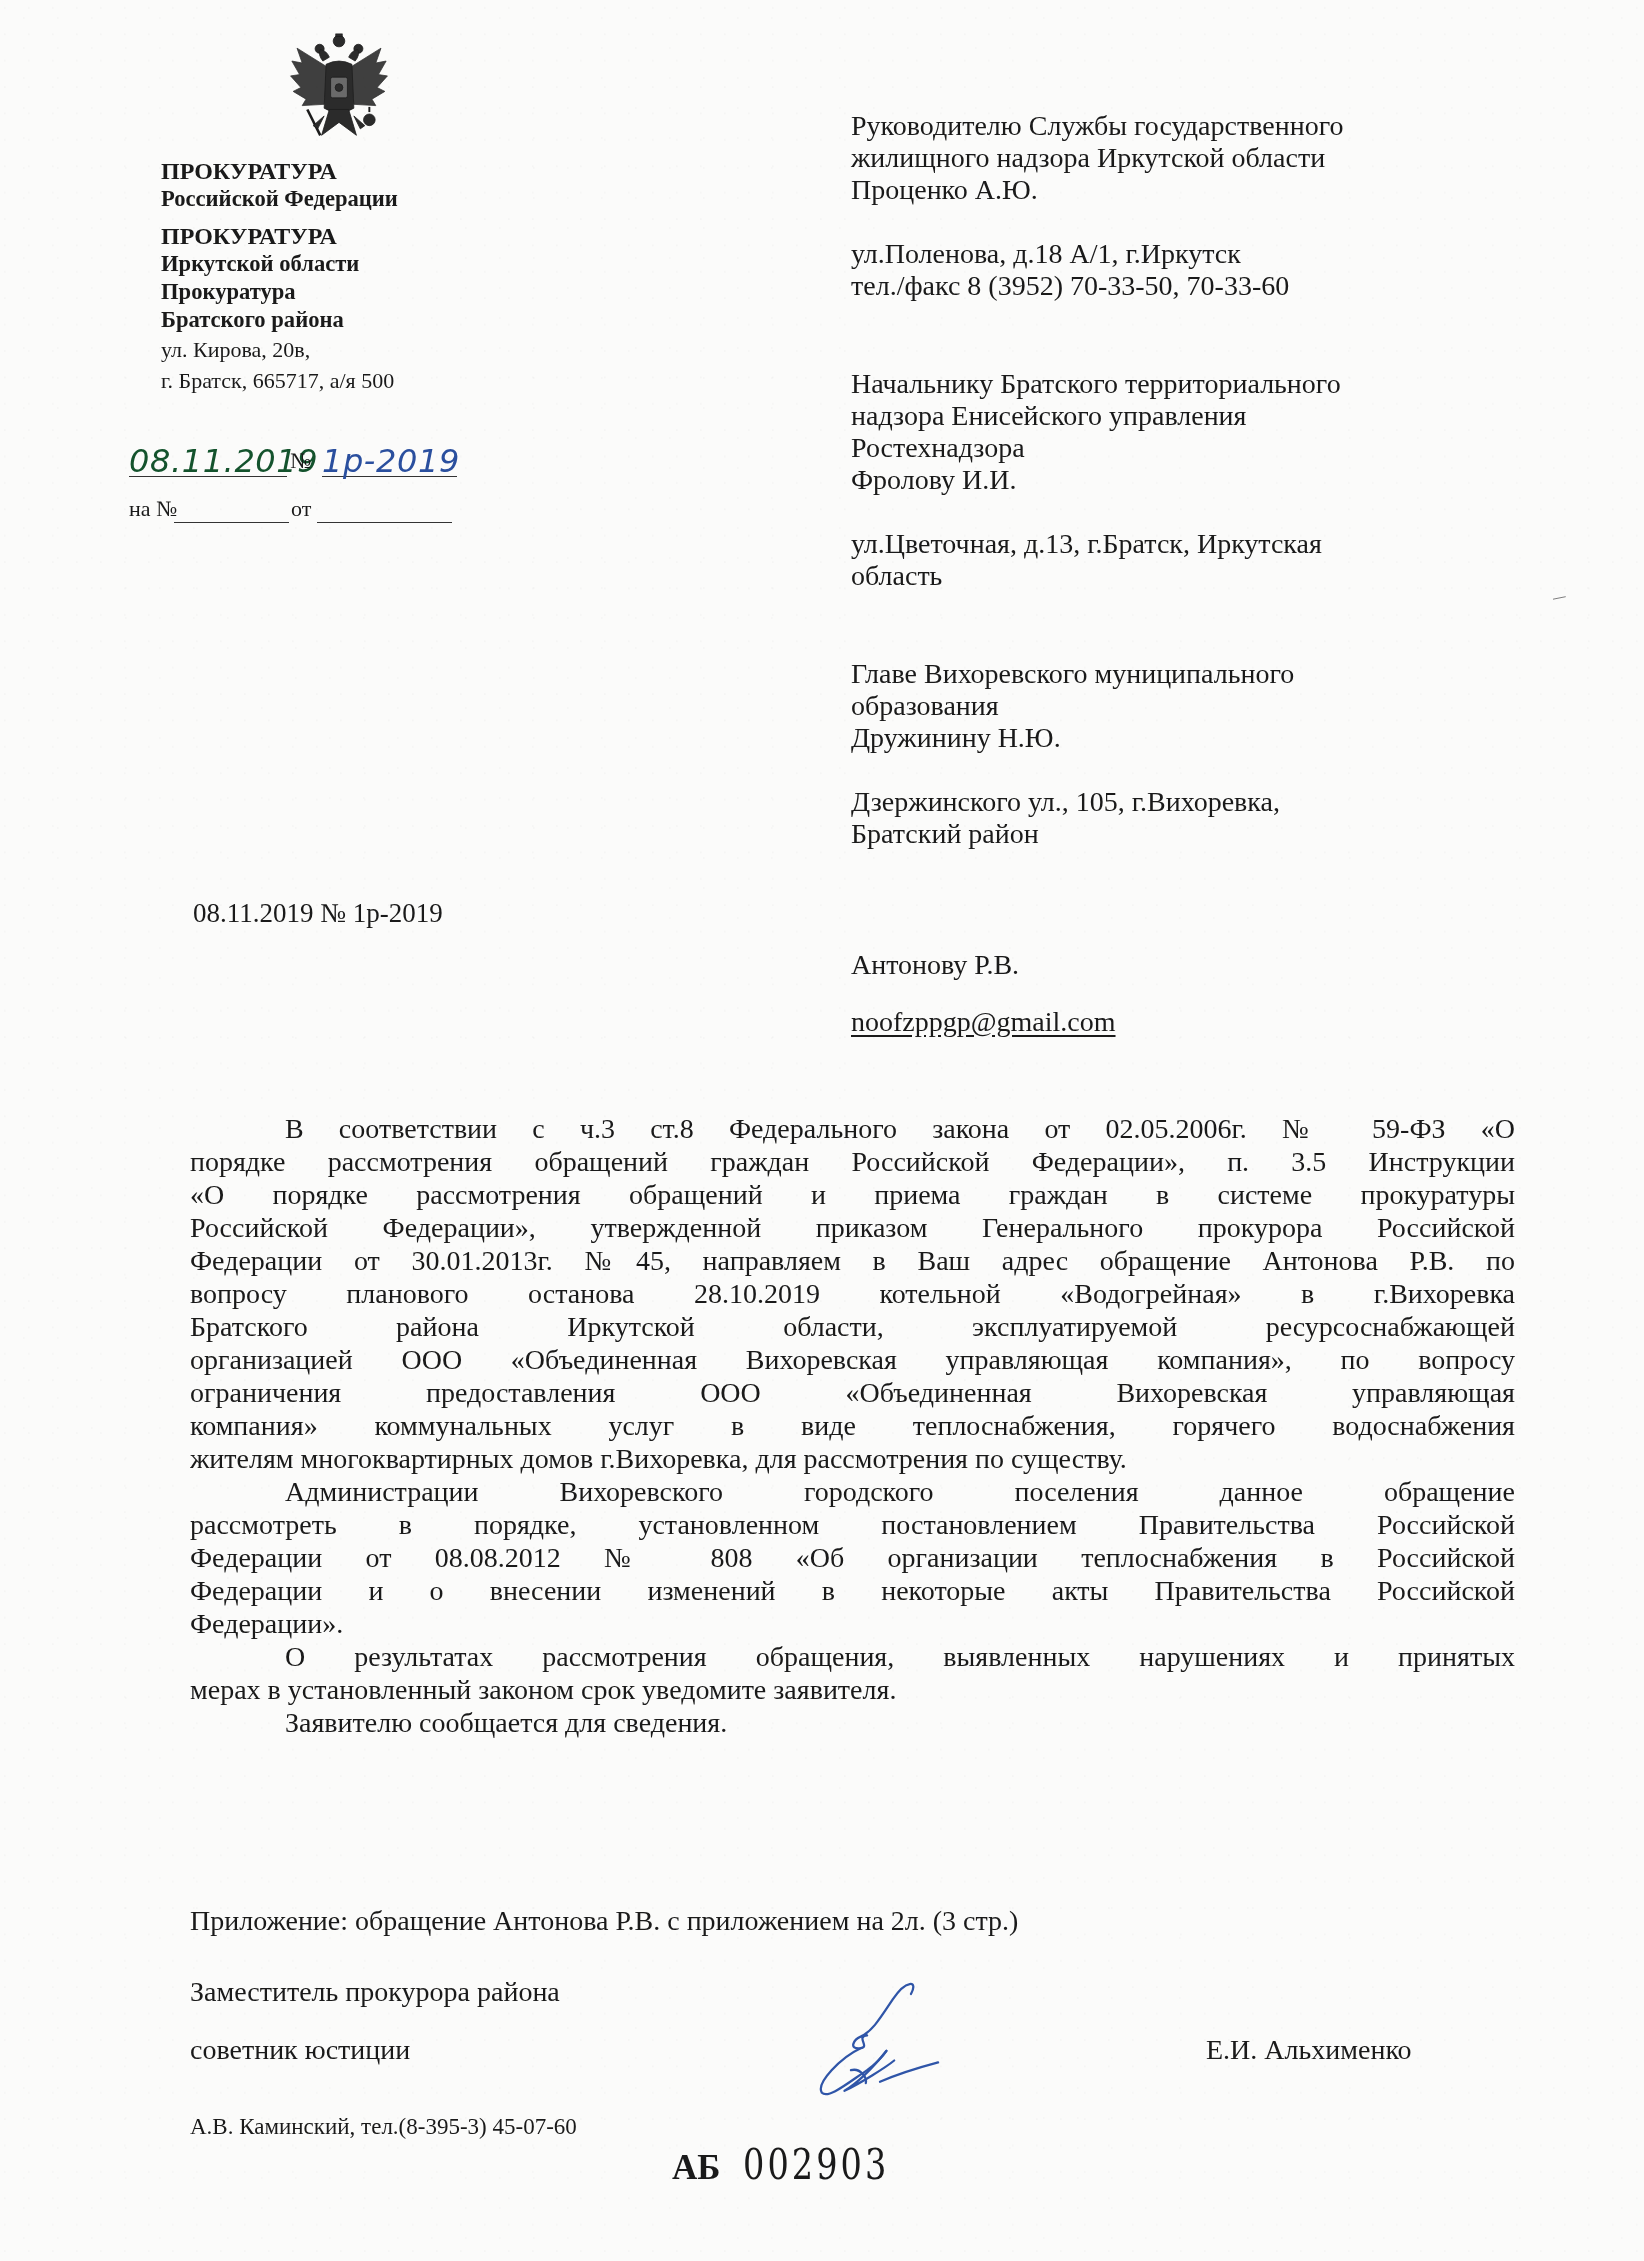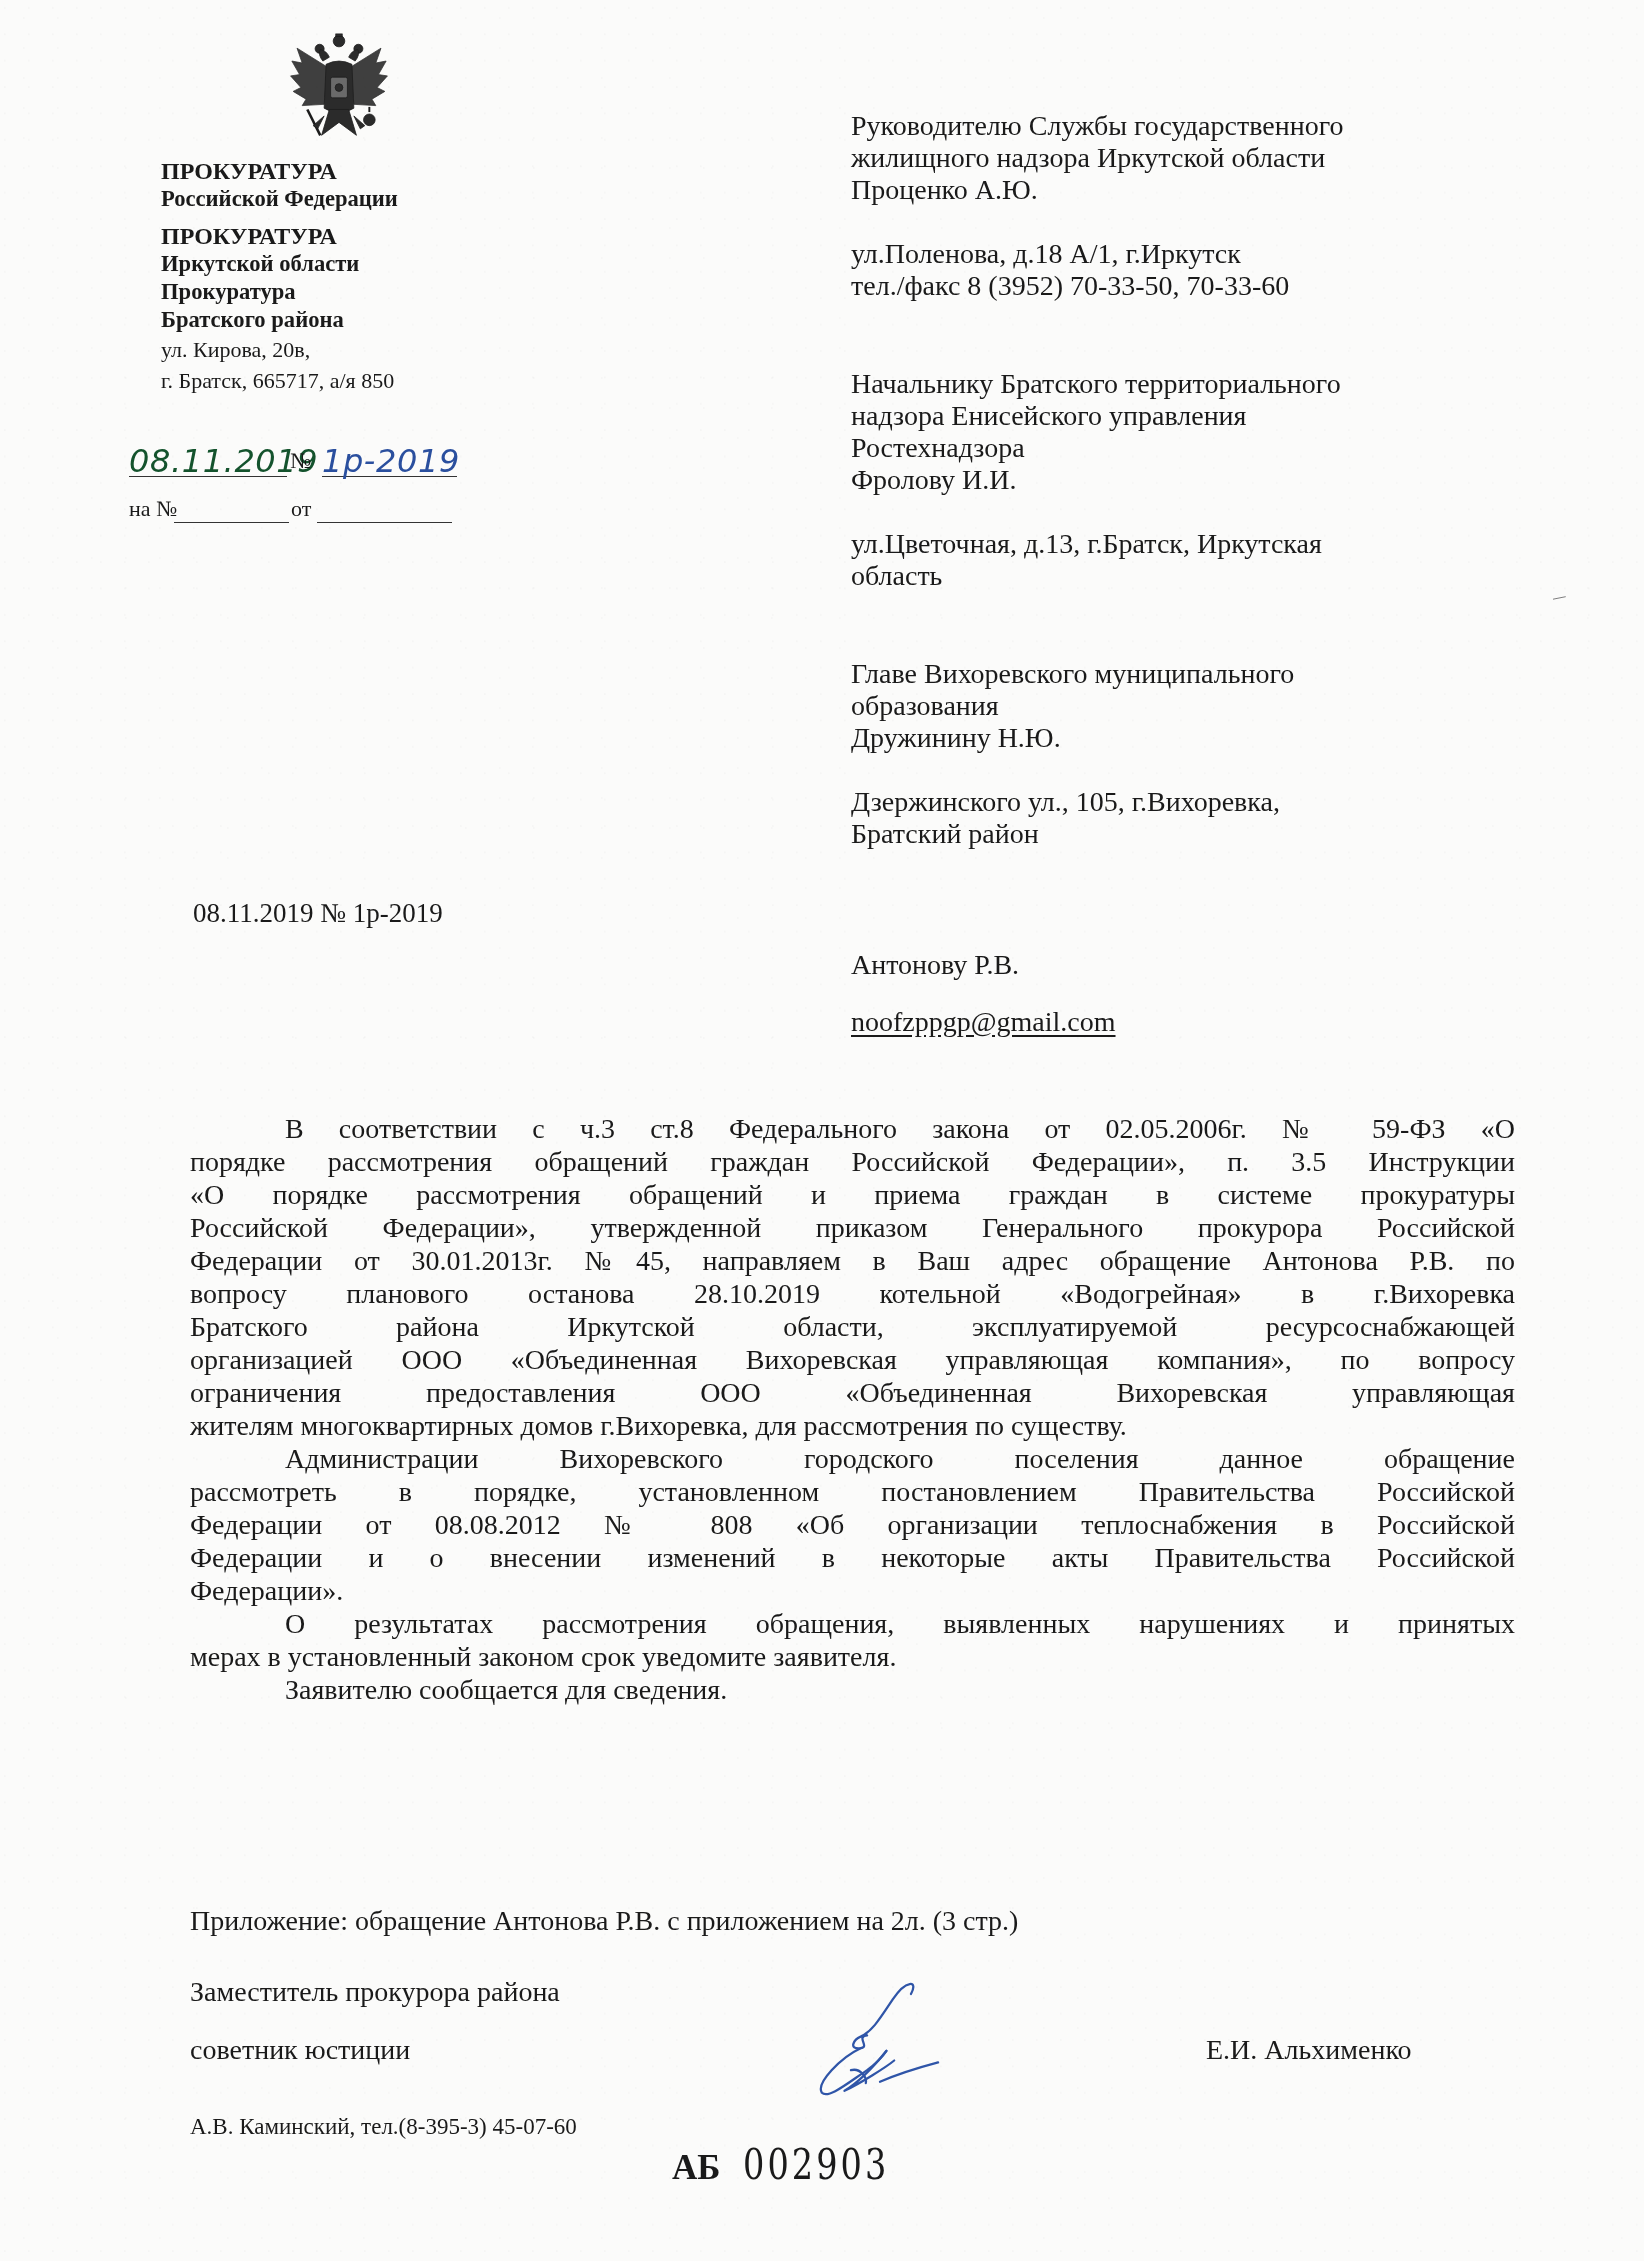--- a/index.html
+++ b/index.html
@@ -151,21 +151,21 @@
   </svg>
   <div class="lh-gap"></div>
   <div class="lh-bold big">ПРОКУРАТУРА</div>
   <div class="lh-bold">Российской Федерации</div>
   <div class="lh-gap2"></div>
   <div class="lh-bold big">ПРОКУРАТУРА</div>
   <div class="lh-bold">Иркутской области</div>
   <div class="lh-bold">Прокуратура</div>
   <div class="lh-bold">Братского района</div>
   <div class="lh-reg">ул. Кирова, 20в,</div>
-  <div class="lh-reg">г. Братск, 665717, а/я 850</div>
+  <div class="lh-reg">г. Братск, 665717, а/я 500</div>
 </div>
 
 <div class="reg-line">
   <div class="reg-date">
     <span class="hand" style="color: #14532d;">08.11.2019</span>
   </div>
   <span class="reg-no-sign">№</span>
   <div class="reg-no">
     <span class="hand" style="color: rgb(42, 79, 158);">1р-2019</span>
   </div>
@@ -220,20 +220,21 @@
   <div>
     <span class="line indent">В соответствии с ч.3 ст.8 Федерального закона от 02.05.2006г. № 59-ФЗ «О</span>
     <span class="line">порядке рассмотрения обращений граждан Российской Федерации», п. 3.5 Инструкции</span>
     <span class="line">«О порядке рассмотрения обращений и приема граждан в системе прокуратуры</span>
     <span class="line">Российской Федерации», утвержденной приказом Генерального прокурора Российской</span>
     <span class="line">Федерации от 30.01.2013г. №45, направляем в Ваш адрес обращение Антонова Р.В. по</span>
     <span class="line">вопросу планового останова 28.10.2019 котельной «Водогрейная» в г.Вихоревка</span>
     <span class="line">Братского района Иркутской области, эксплуатируемой ресурсоснабжающей</span>
     <span class="line">организацией ООО «Объединенная Вихоревская управляющая компания», по вопросу</span>
     <span class="line">ограничения предоставления ООО «Объединенная Вихоревская управляющая</span>
+    <span class="line">компания» коммунальных услуг в виде теплоснабжения, горячего водоснабжения</span>
     <span class="line last">жителям многоквартирных домов г.Вихоревка, для рассмотрения по существу.</span>
   </div>
   <div>
     <span class="line indent">Администрации Вихоревского городского поселения данное обращение</span>
     <span class="line">рассмотреть в порядке, установленном постановлением Правительства Российской</span>
     <span class="line">Федерации от 08.08.2012 № 808 «Об организации теплоснабжения в Российской</span>
     <span class="line">Федерации и о внесении изменений в некоторые акты Правительства Российской</span>
     <span class="line last">Федерации».</span>
   </div>
   <div>

